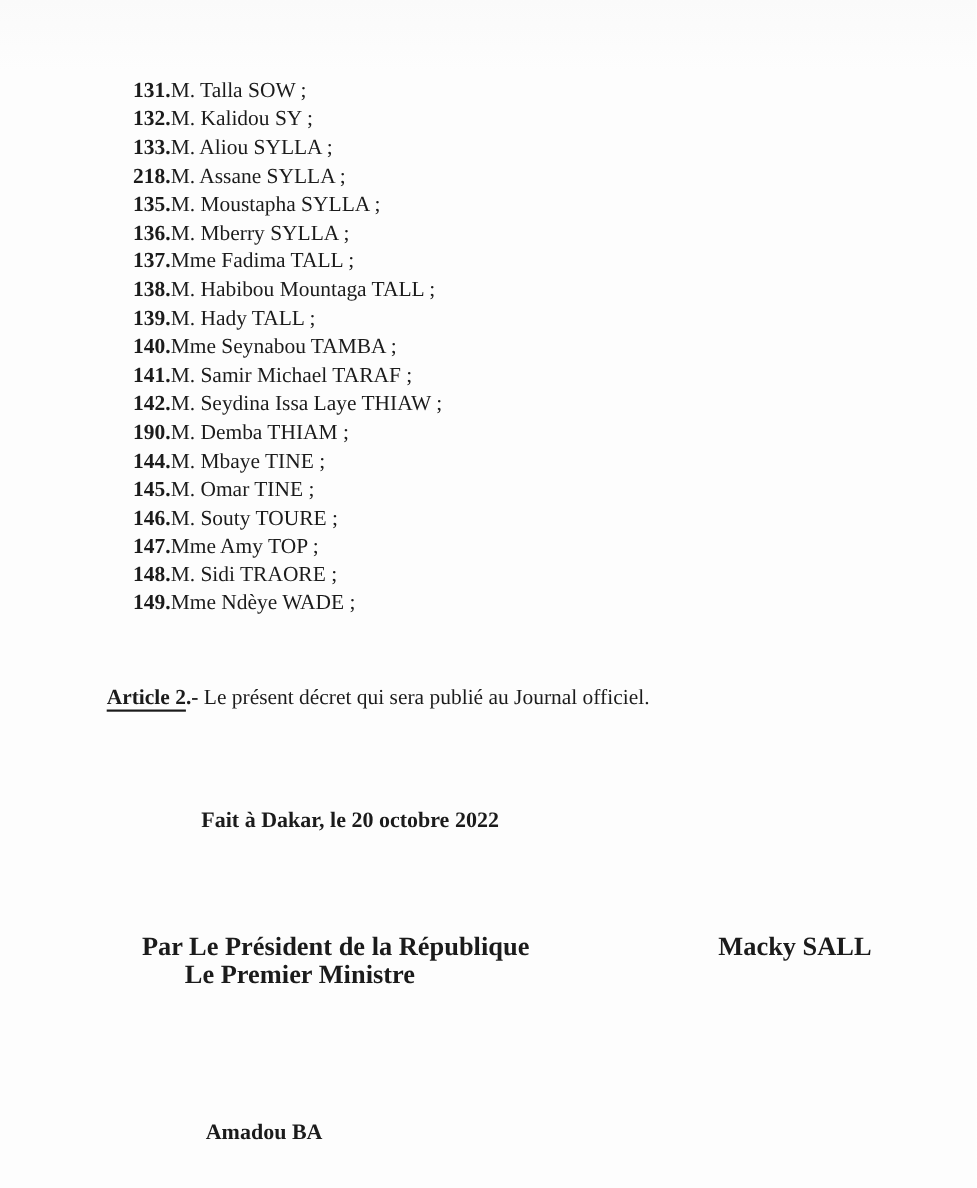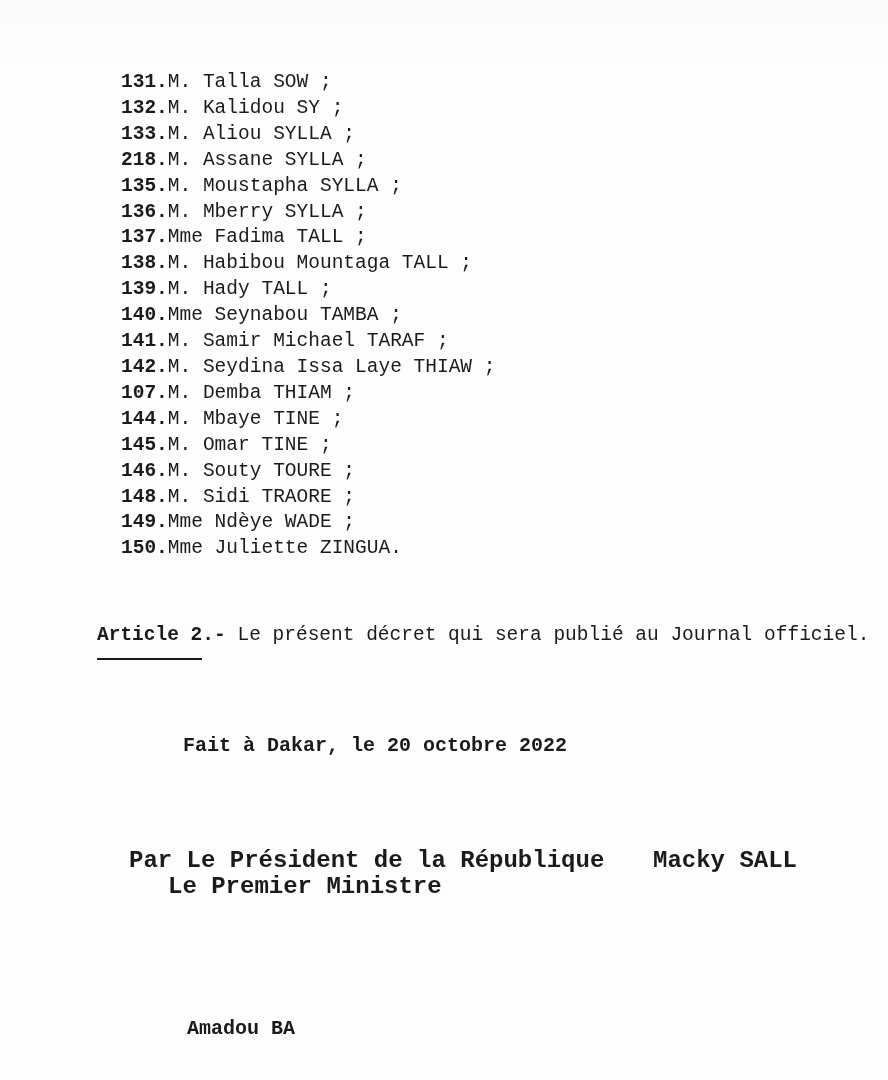--- a/index.html
+++ b/index.html
@@ -5,28 +5,28 @@
   html, body {
     margin: 0;
     padding: 0;
     background: #ffffff;
   }
   .page {
     position: relative;
     width: 888px;
     height: 1080px;
     background: linear-gradient(180deg, #fafafa 0%, #fdfdfd 6%, #fdfdfd 100%);
-    font-family: Liberation Mono, monospace;
+    font-family: Liberation Serif, serif;
     color: #1b1b1b;
     overflow: hidden;
   }
   .b { font-weight: bold; }
   .u {
     border-bottom: 2px solid #1b1b1b;
-    padding-bottom: 12px;
+    padding-bottom: 0px;
   }
   .name-list {
     position: absolute;
     left: 121px;
     top: 70px;
     font-size: 19.5px;
     line-height: 25.9px;
     white-space: nowrap;
   }
   .list-line { white-space: nowrap; }
@@ -89,27 +89,27 @@
       <div class="list-line"><span class="b">133.</span><span>M. Aliou SYLLA ;</span></div>
       <div class="list-line"><span class="b">218.</span><span>M. Assane SYLLA ;</span></div>
       <div class="list-line"><span class="b">135.</span><span>M. Moustapha SYLLA ;</span></div>
       <div class="list-line"><span class="b">136.</span><span>M. Mberry SYLLA ;</span></div>
       <div class="list-line"><span class="b">137.</span><span>Mme Fadima TALL ;</span></div>
       <div class="list-line"><span class="b">138.</span><span>M. Habibou Mountaga TALL ;</span></div>
       <div class="list-line"><span class="b">139.</span><span>M. Hady TALL ;</span></div>
       <div class="list-line"><span class="b">140.</span><span>Mme Seynabou TAMBA ;</span></div>
       <div class="list-line"><span class="b">141.</span><span>M. Samir Michael TARAF ;</span></div>
       <div class="list-line"><span class="b">142.</span><span>M. Seydina Issa Laye THIAW ;</span></div>
-      <div class="list-line"><span class="b">107.</span><span>M. Demba THIAM ;</span></div>
+      <div class="list-line"><span class="b">190.</span><span>M. Demba THIAM ;</span></div>
       <div class="list-line"><span class="b">144.</span><span>M. Mbaye TINE ;</span></div>
       <div class="list-line"><span class="b">145.</span><span>M. Omar TINE ;</span></div>
       <div class="list-line"><span class="b">146.</span><span>M. Souty TOURE ;</span></div>
+      <div class="list-line"><span class="b">147.</span><span>Mme Amy TOP ;</span></div>
       <div class="list-line"><span class="b">148.</span><span>M. Sidi TRAORE ;</span></div>
       <div class="list-line"><span class="b">149.</span><span>Mme Ndèye WADE ;</span></div>
-      <div class="list-line"><span class="b">150.</span><span>Mme Juliette ZINGUA.</span></div>
     </div>
 
   <p class="article-line"><span class="b u">Article 2</span><span class="b">.-</span> <span>Le présent décret qui sera publié au Journal officiel.</span></p>
 
   <p class="dateline">Fait à Dakar, le 20 octobre 2022</p>
 
   <div class="sig-left">
     <div>Par Le Président de la République</div>
     <div class="line2">Le Premier Ministre</div>
   </div>

